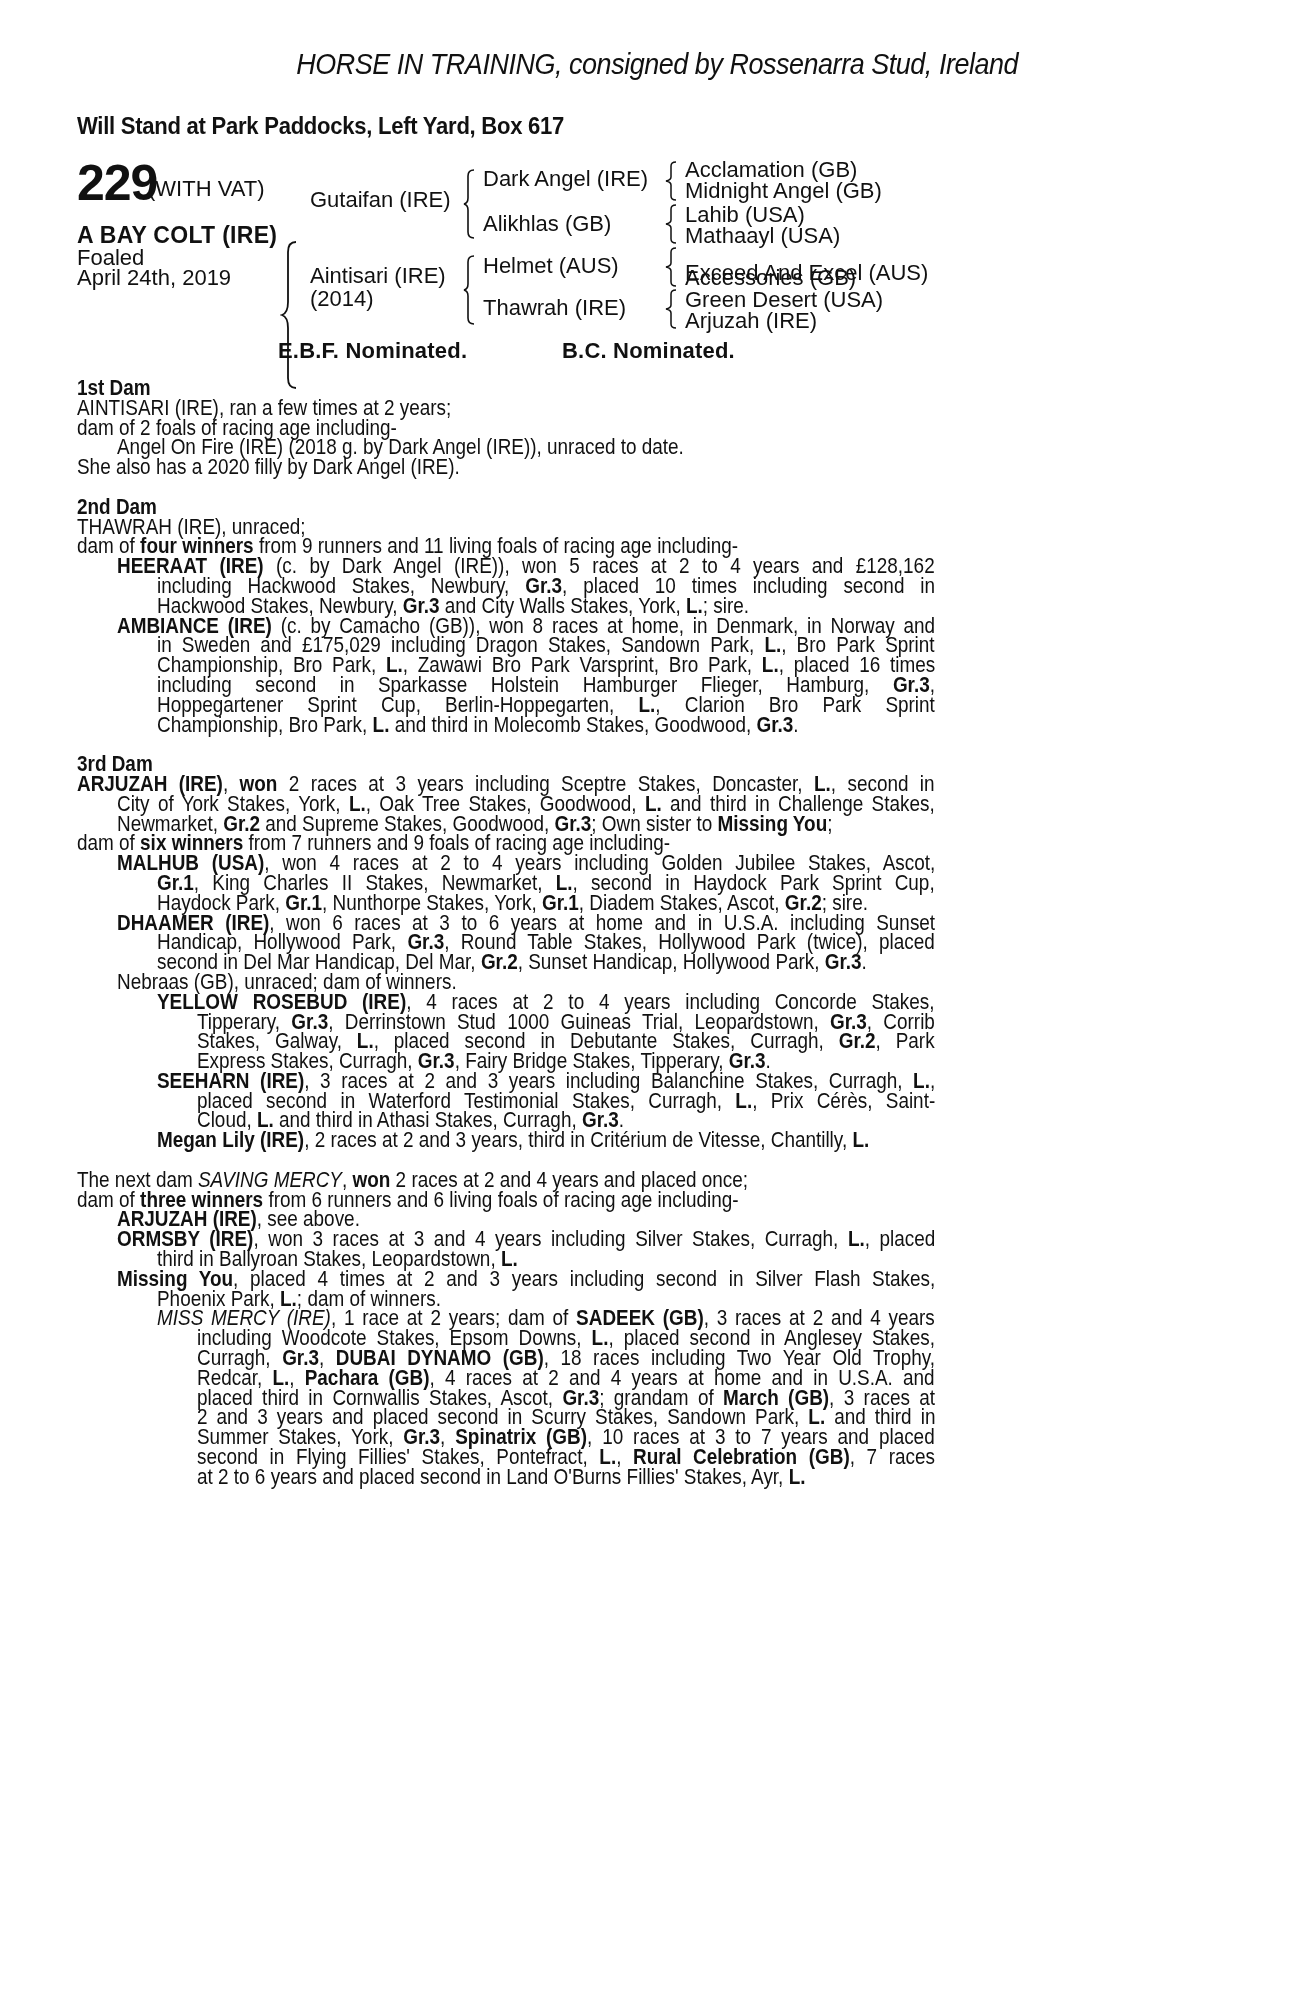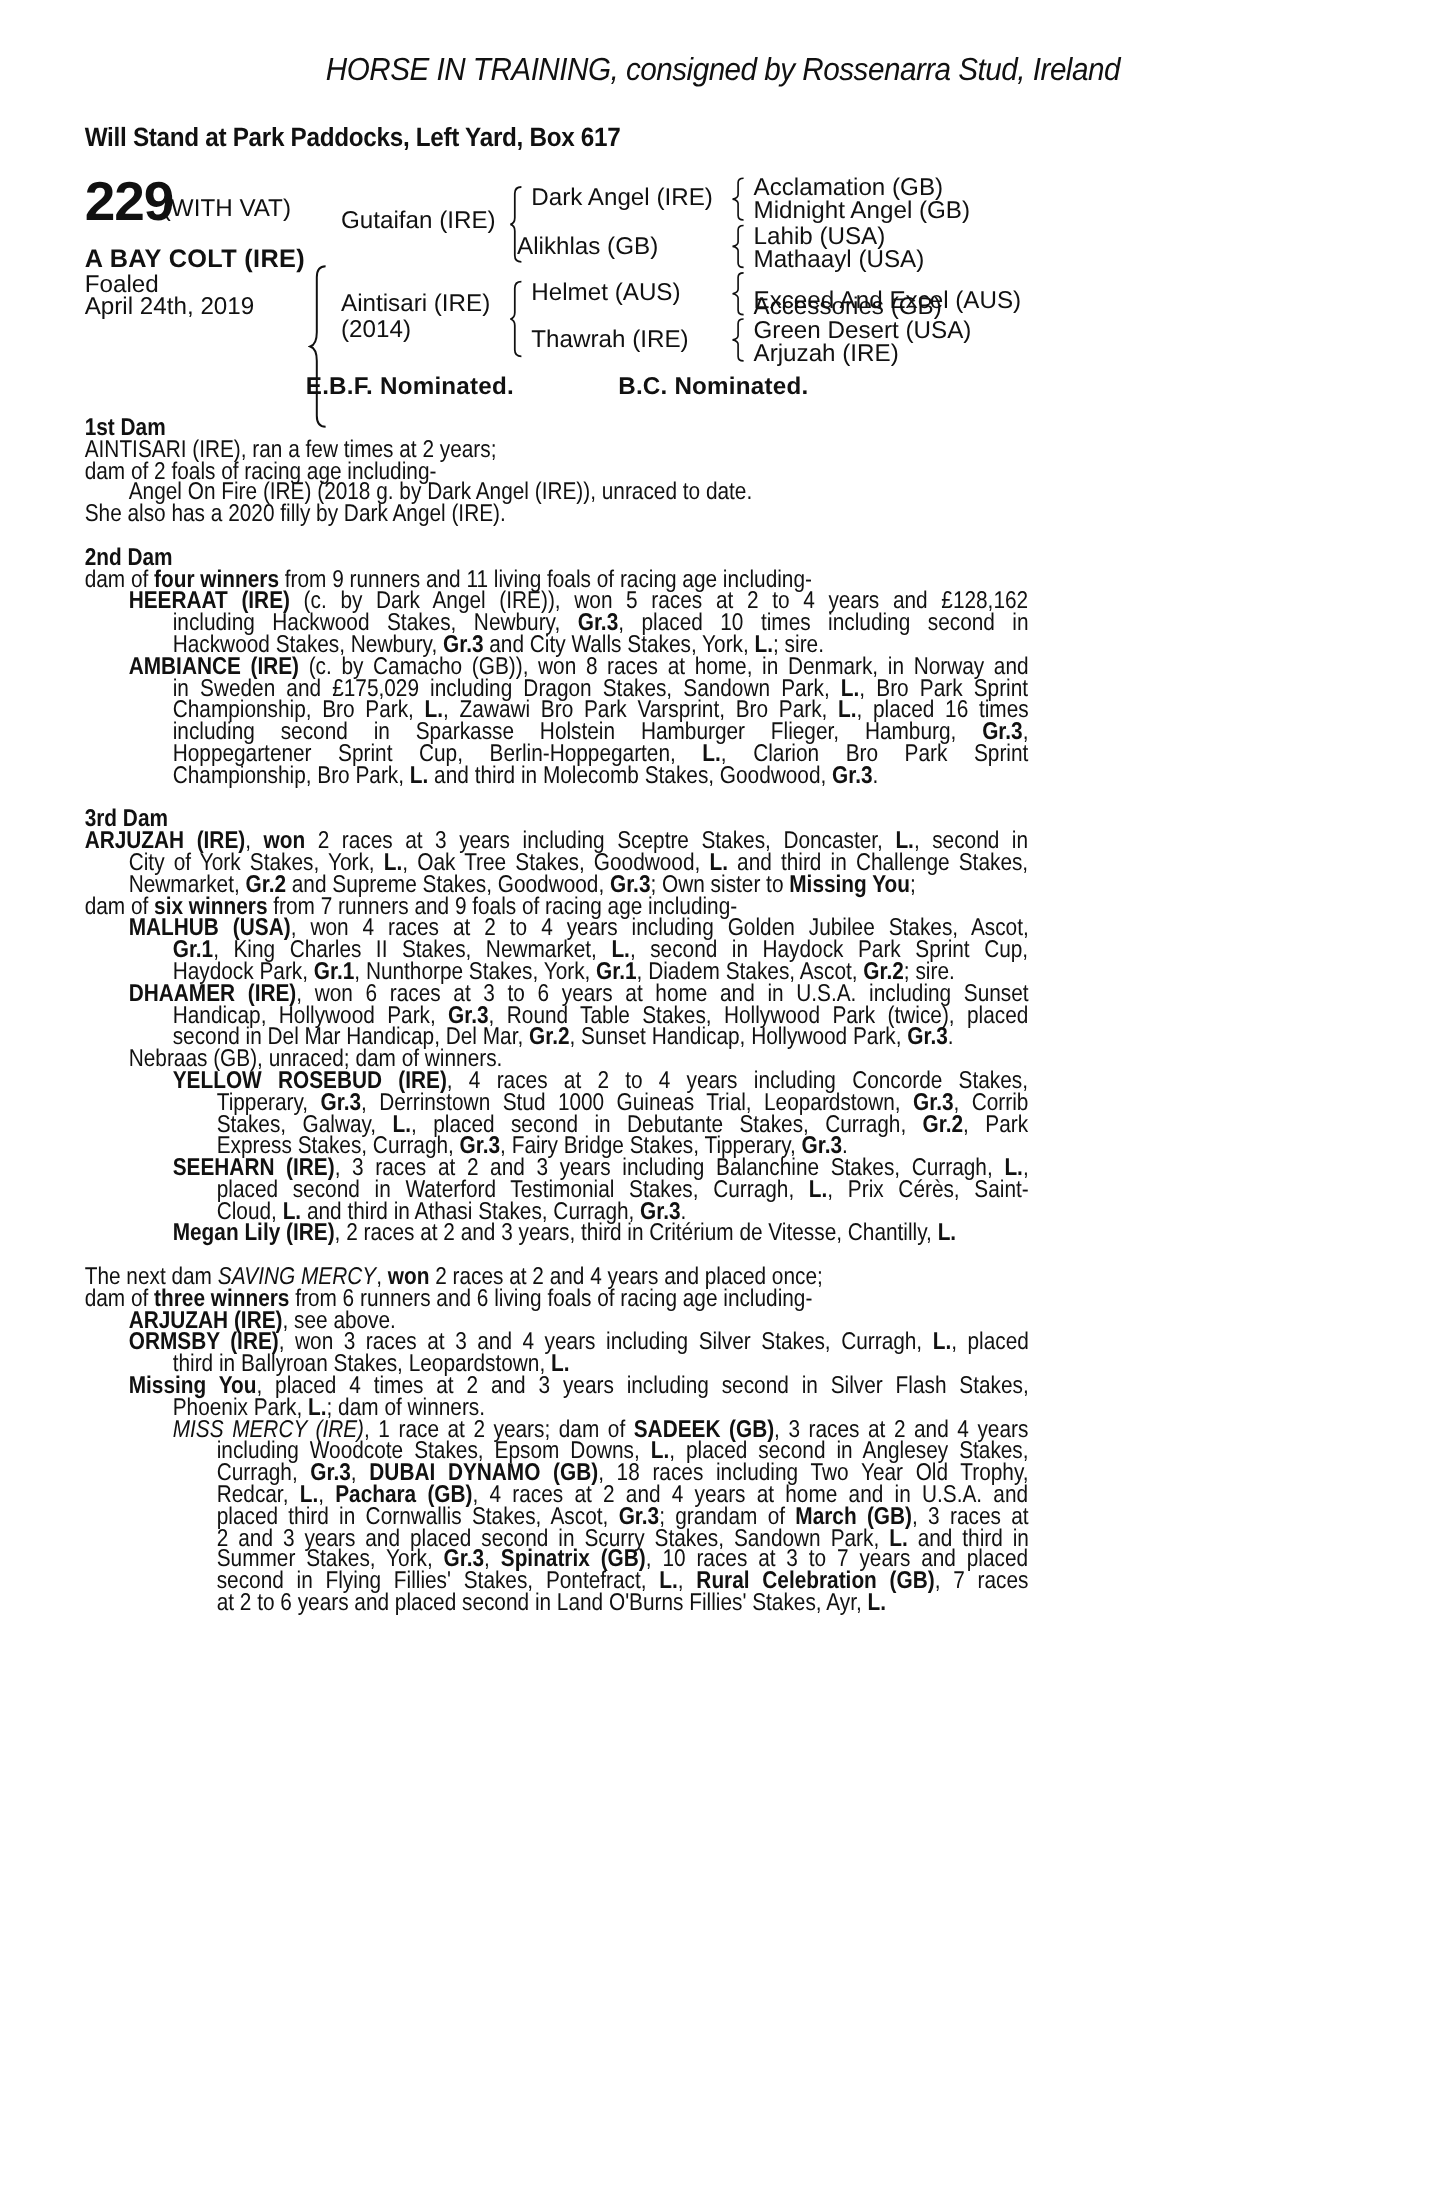--- a/index.html
+++ b/index.html
@@ -45,21 +45,21 @@
 <div class="abs ped" style="left:310px;top:264px;">Aintisari (IRE)</div>
 <div class="abs ped" style="left:310px;top:287px;">(2014)</div>
 
 <svg class="brace" style="left:462px;top:168px;" width="14" height="72" viewBox="0 0 14 72">
     <path d="M12 2 Q6 2 6 8 L6 30 Q6 35 2 36 Q6 37 6 42 L6 64 Q6 70 12 70" fill="none" stroke="#111" stroke-width="1.6"></path>
   </svg>
 <svg class="brace" style="left:462px;top:254px;" width="14" height="72" viewBox="0 0 14 72">
     <path d="M12 2 Q6 2 6 8 L6 30 Q6 35 2 36 Q6 37 6 42 L6 64 Q6 70 12 70" fill="none" stroke="#111" stroke-width="1.6"></path>
   </svg>
 <div class="abs ped" style="left:483px;top:167px;">Dark Angel (IRE)</div>
-<div class="abs ped" style="left:470px;top:212px;">Alikhlas (GB)</div>
+<div class="abs ped" style="left:483px;top:212px;">Alikhlas (GB)</div>
 <div class="abs ped" style="left:483px;top:254px;">Helmet (AUS)</div>
 <div class="abs ped" style="left:483px;top:296px;">Thawrah (IRE)</div>
 
 <svg class="brace" style="left:664px;top:160px;" width="14" height="42" viewBox="0 0 14 42">
     <path d="M12 2 Q7 2 7 6 L7 17 Q7 20 2 21 Q7 22 7 25 L7 36 Q7 40 12 40" fill="none" stroke="#111" stroke-width="1.5"></path>
   </svg>
 <svg class="brace" style="left:664px;top:203px;" width="14" height="42" viewBox="0 0 14 42">
     <path d="M12 2 Q7 2 7 6 L7 17 Q7 20 2 21 Q7 22 7 25 L7 36 Q7 40 12 40" fill="none" stroke="#111" stroke-width="1.5"></path>
   </svg>
 <svg class="brace" style="left:664px;top:246px;" width="14" height="42" viewBox="0 0 14 42">
@@ -83,20 +83,21 @@
 <div class="body">
 
   <div class="line"><span class="txt head">1st Dam</span></div>
   <div class="line"><span class="txt">AINTISARI (IRE), ran a few times at 2 years;</span></div>
   <div class="line"><span class="txt">dam of 2 foals of racing age including-</span></div>
   <div class="line ind1"><span class="txt">Angel On Fire (IRE) (2018 g. by Dark Angel (IRE)), unraced to date.</span></div>
   <div class="line"><span class="txt">She also has a 2020 filly by Dark Angel (IRE).</span></div>
   <div class="gap"></div>
 
   <div class="line"><span class="txt head">2nd Dam</span></div>
+  <div class="line"><span class="txt">THAWRAH (IRE), unraced;</span></div>
   <div class="line"><span class="txt"><span>dam of </span><span class="b">four winners</span><span> from 9 runners and 11 living foals of racing age including-</span></span></div>
 
   <div class="line ind1 jl"><span class="txt" style="word-spacing: 8.32267px;"><span class="b">HEERAAT (IRE)</span><span> (c. by Dark Angel (IRE)), won 5 races at 2 to 4 years and £128,162</span></span></div>
   <div class="line ind2 jl"><span class="txt" style="word-spacing: 12.3651px;"><span>including Hackwood Stakes, Newbury, </span><span class="b">Gr.3</span><span>, placed 10 times including second in</span></span></div>
   <div class="line ind2"><span class="txt"><span>Hackwood Stakes, Newbury, </span><span class="b">Gr.3</span><span> and City Walls Stakes, York, </span><span class="b">L.</span><span>; sire.</span></span></div>
 
   <div class="line ind1 jl"><span class="txt" style="word-spacing: 4.07752px;"><span class="b">AMBIANCE (IRE)</span><span> (c. by Camacho (GB)), won 8 races at home, in Denmark, in Norway and</span></span></div>
   <div class="line ind2 jl"><span class="txt" style="word-spacing: 5.6376px;"><span>in Sweden and £175,029 including Dragon Stakes, Sandown Park, </span><span class="b">L.</span><span>, Bro Park Sprint</span></span></div>
   <div class="line ind2 jl"><span class="txt" style="word-spacing: 5.20394px;"><span>Championship, Bro Park, </span><span class="b">L.</span><span>, Zawawi Bro Park Varsprint, Bro Park, </span><span class="b">L.</span><span>, placed 16 times</span></span></div>
   <div class="line ind2 jl"><span class="txt" style="word-spacing: 21.2064px;"><span>including second in Sparkasse Holstein Hamburger Flieger, Hamburg, </span><span class="b">Gr.3</span><span>,</span></span></div>

